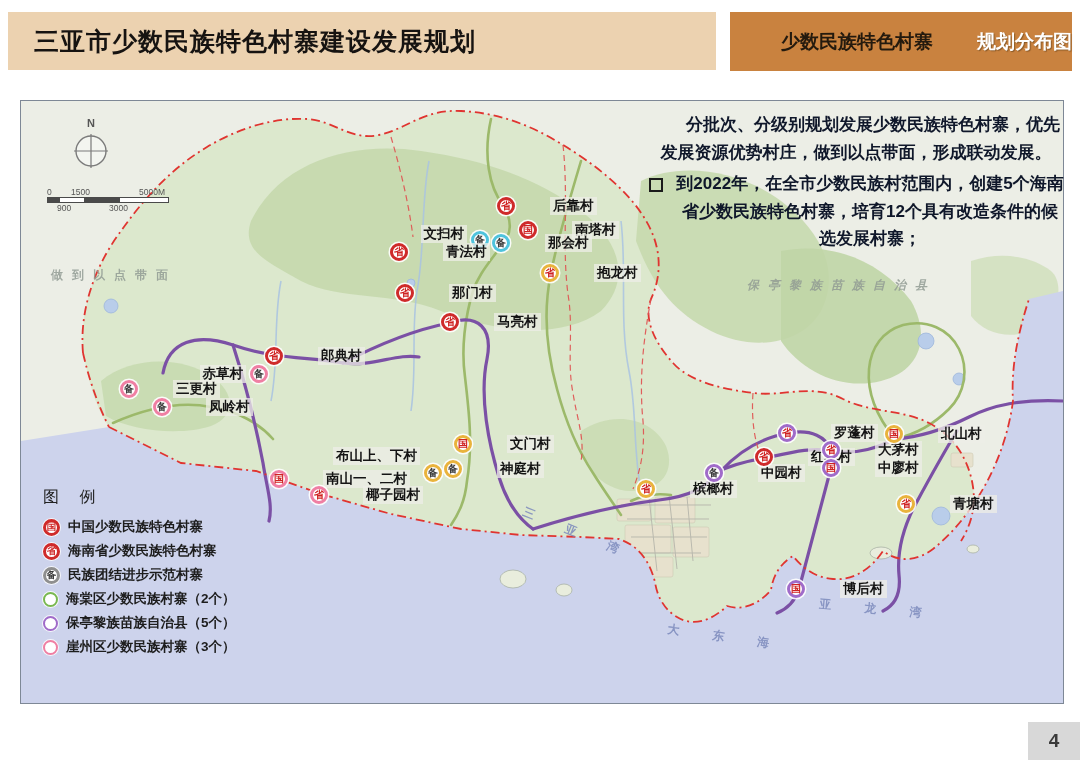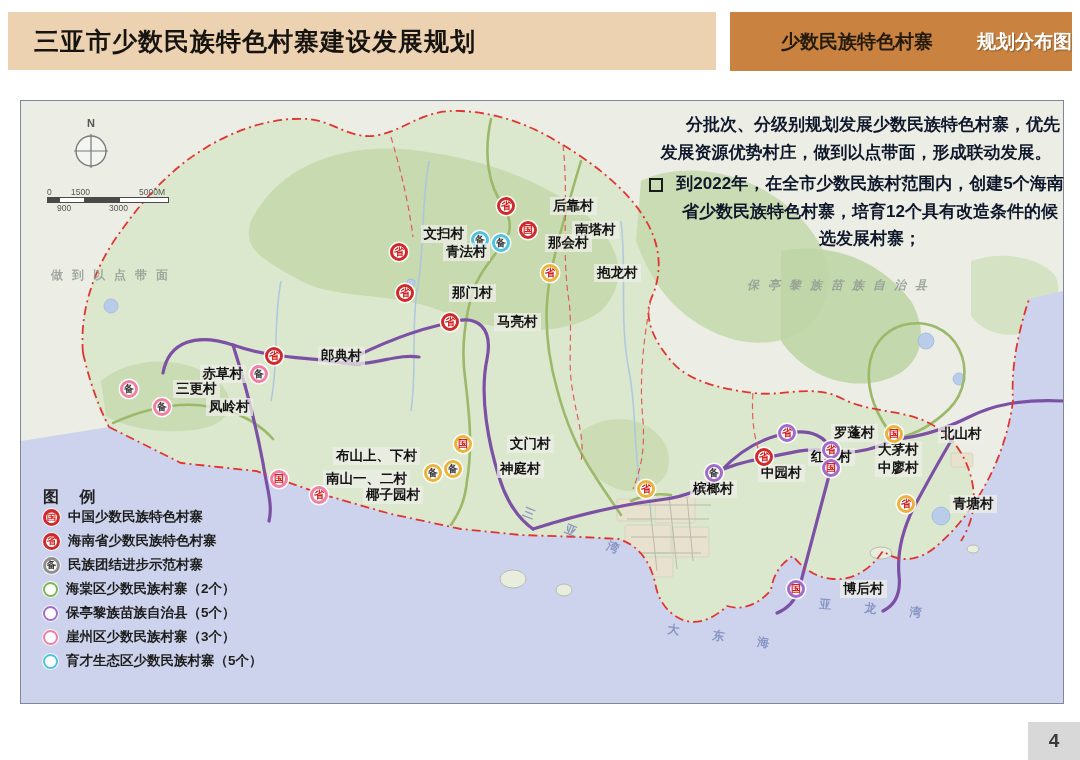--- a/index.html
+++ b/index.html
@@ -56,21 +56,21 @@
     color:#0f172a;font-size:17px;font-weight:700;line-height:1.62;text-align:center;
   }
   .desc .intro{text-indent:2em;margin:0 0 2px 0;}
   .desc .bullet{display:flex;margin-top:4px;}
   .desc .sq{
     flex:0 0 auto;width:10px;height:10px;border:2.4px solid #1b1b1b;
     margin:8px 12px 0 2px;background:transparent;
   }
   
   .legend{position:absolute;left:22px;top:386px;width:240px;}
-  .legend .lg-title{font-size:16px;font-weight:700;color:#222;letter-spacing:8px;}
+  .legend .lg-title{font-size:16px;font-weight:400;color:#222;letter-spacing:8px;margin-bottom:10px;}
   .lg-row{display:flex;align-items:center;margin-bottom:6px;}
   .lg-ic{
     flex:0 0 auto;width:17px;height:17px;border-radius:50%;background:#fff;
     border:3px solid #cf2222;box-sizing:border-box;margin-right:8px;
     display:flex;align-items:center;justify-content:center;
     font-size:9.5px;font-weight:800;line-height:1;
     box-shadow:0 0 0 1px rgba(255,255,255,.8);
   }
   .lg-label{font-size:13.5px;font-weight:800;color:#1d1d1d;white-space:nowrap;}
   
@@ -388,21 +388,17 @@
     <span class="lg-ic" style="border-color: rgb(160, 107, 201); color: rgb(61, 61, 61); width: 15px; height: 15px; border-width: 2.6px;"></span>
     <span class="lg-label">保亭黎族苗族自治县（5个）</span>
   </div>
 
 
   <div class="lg-row">
     <span class="lg-ic" style="border-color: rgb(239, 127, 163); color: rgb(61, 61, 61); width: 15px; height: 15px; border-width: 2.6px;"></span>
     <span class="lg-label">崖州区少数民族村寨（3个）</span>
   </div>
 
-  <div class="lg-row">
-    <span class="lg-ic" style="border-color: rgb(79, 195, 221); color: rgb(61, 61, 61); width: 15px; height: 15px; border-width: 2.6px;"></span>
-    <span class="lg-label">育才生态区少数民族村寨（5个）</span>
-  </div>
 </div>
   </div>
 </div>
 
 <div class="pagenum">4</div>
 
 </body></html>

